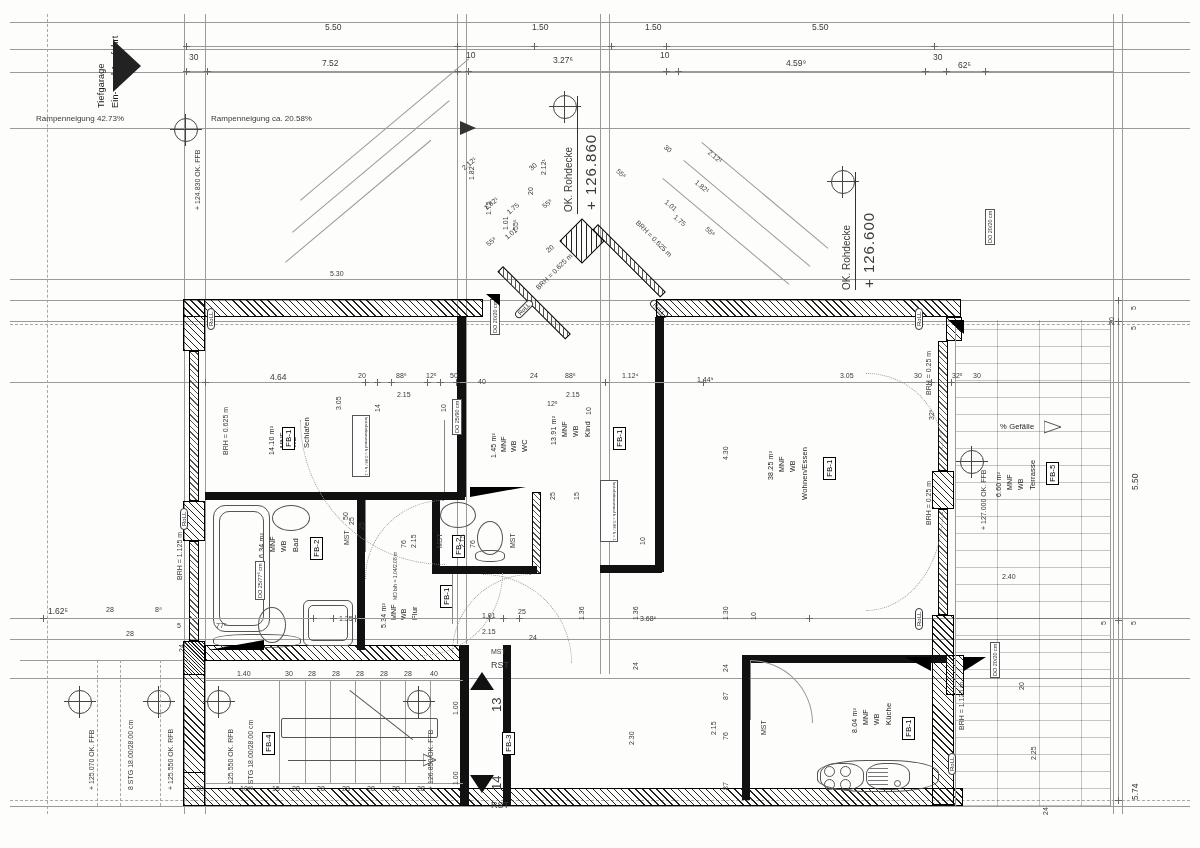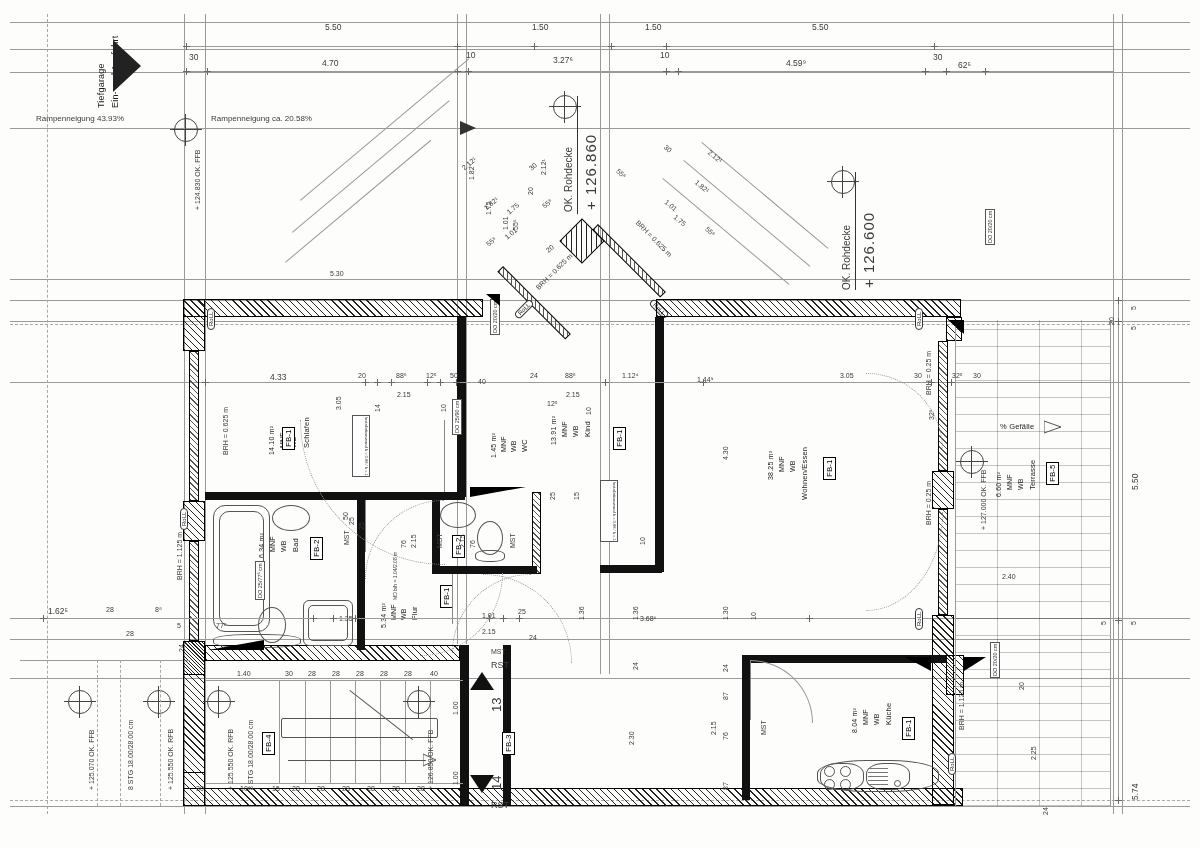--- a/index.html
+++ b/index.html
@@ -91,35 +91,35 @@
   <div class="tick" style="left:922px;top:68px;"></div>
   <div class="tick" style="left:943px;top:68px;"></div>
   <div class="tick" style="left:982px;top:68px;"></div>
 
   <div class="dim" style="left:325px;top:22px;">5.50</div>
   <div class="dim" style="left:532px;top:22px;">1.50</div>
   <div class="dim" style="left:645px;top:22px;">1.50</div>
   <div class="dim" style="left:812px;top:22px;">5.50</div>
 
   <div class="dim" style="left:189px;top:52px;">30</div>
-  <div class="dim" style="left:322px;top:58px;">4.70</div>
+  <div class="dim" style="left:322px;top:58px;">7.52</div>
   <div class="dim" style="left:466px;top:50px;">10</div>
   <div class="dim" style="left:553px;top:55px;">3.27⁶</div>
   <div class="dim" style="left:660px;top:50px;">10</div>
   <div class="dim" style="left:786px;top:58px;">4.59⁹</div>
   <div class="dim" style="left:933px;top:52px;">30</div>
   <div class="dim" style="left:958px;top:60px;">62⁵</div>
 
   <div class="txt rot90" style="left:110px;top:108px;font-size:9px;">Ein- und Ausfahrt</div>
   <div class="txt rot90" style="left:96px;top:108px;font-size:9px;">Tiefgarage</div>
   <div class="tri" style="left:113px;top:40px;border-top:26px solid transparent;border-bottom:26px solid transparent;border-left:28px solid #222;"></div>
 
   <div class="ln h thin" style="left:10px;top:128px;width:470px;"></div>
   <div class="tri" style="left:460px;top:121px;border-top:7px solid transparent;border-bottom:7px solid transparent;border-left:16px solid #333;"></div>
-  <div class="dim" style="left:36px;top:114px;font-size:8px;">Rampenneigung  43.93%</div>
+  <div class="dim" style="left:36px;top:114px;font-size:8px;">Rampenneigung  42.73%</div>
   <div class="dim" style="left:211px;top:114px;font-size:8px;">Rampenneigung ca.  20.58%</div>
   <div class="elevcirc" style="left:174px;top:118px;"></div>
   <div class="dimS rot90" style="left:194px;top:210px;">+ 124.830  OK. FFB</div>
 
   <div class="elevcirc" style="left:553px;top:95px;"></div>
   <div class="dim rot90" style="left:582px;top:210px;font-size:15px;letter-spacing:1px;">+ 126.860</div>
   <div class="dimS rot90" style="left:563px;top:212px;font-size:10px;">OK. Rohdecke</div>
   <div class="ln v" style="left:577px;top:96px;height:118px;background:#333;"></div>
 
   <div class="elevcirc" style="left:831px;top:170px;"></div>
@@ -370,21 +370,21 @@
   <div class="dimS" style="left:317px;top:785px;">28</div>
   <div class="dimS" style="left:342px;top:785px;">28</div>
   <div class="dimS" style="left:367px;top:785px;">28</div>
   <div class="dimS" style="left:392px;top:785px;">28</div>
   <div class="dimS" style="left:417px;top:785px;">28</div>
   <div class="dimS" style="left:196px;top:785px;">30</div>
   <div class="dimS rot90" style="left:452px;top:715px;">1.00</div>
   <div class="dimS rot90" style="left:452px;top:785px;">1.00</div>
 
   <div class="ln h thin" style="left:205px;top:382px;width:730px;"></div>
-  <div class="dim" style="left:270px;top:372px;">4.33</div>
+  <div class="dim" style="left:270px;top:372px;">4.64</div>
   <div class="dimS rot90" style="left:335px;top:410px;">3.05</div>
   <div class="dimS" style="left:358px;top:372px;">20</div>
   <div class="dimS rot90" style="left:374px;top:412px;">14</div>
   <div class="dimS" style="left:396px;top:372px;">88⁸</div>
   <div class="dimS" style="left:397px;top:391px;">2.15</div>
   <div class="dimS" style="left:426px;top:372px;">12⁵</div>
   <div class="dimS rot90" style="left:440px;top:412px;">10</div>
   <div class="dimS" style="left:450px;top:372px;">50</div>
 
   <div class="dimS" style="left:478px;top:378px;">40</div>

